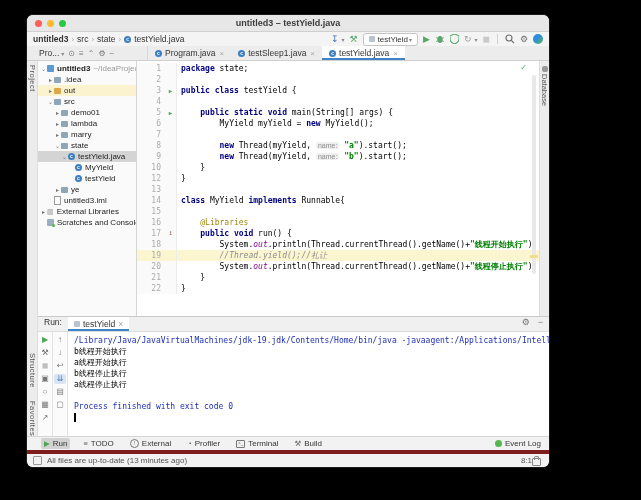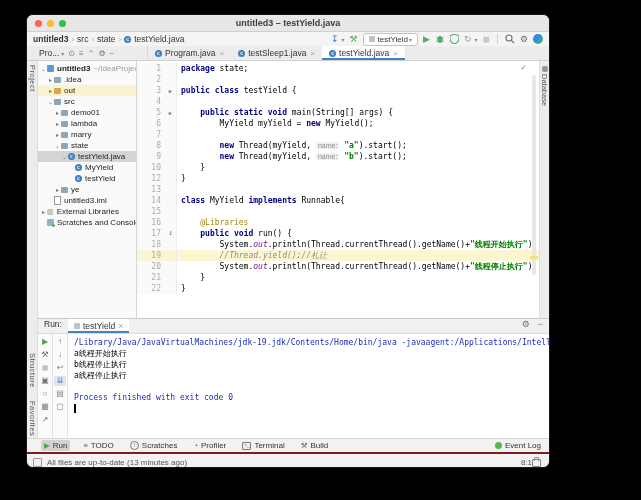--- a/index.html
+++ b/index.html
@@ -110,21 +110,21 @@
   .twbar{height:13px;flex:none;background:#F2F2F2;border-top:1px solid #D6D6D6;display:flex;align-items:center;gap:10px;padding:0 8px 0 14px;font-size:8px;color:#333;}
   .twitem{display:flex;align-items:center;gap:3px;padding:0 3px;height:11px;border-radius:2px;}
   .twitem.active{background:#D2D2D2;}
   .tw-ico{font-size:7.5px;color:#666;}
   .tw-ico.problem{width:7px;height:7px;border:1px solid #777;border-radius:50%;font-size:5px;line-height:7px;text-align:center;}
   .tw-ico.term{border:1px solid #777;font-size:4.5px;padding:0 1px;line-height:6px;border-radius:1px;}
   .eventlog{margin-left:auto;display:flex;align-items:center;gap:3px;}
   .ev-ico{width:7px;height:7px;border-radius:50%;background:#54B84F;}
 
   
-  .statusbar{height:13px;flex:none;background:#F2F2F2;border-top:2px solid #7f1d1d;display:flex;align-items:flex-end;font-size:8px;color:#555;padding:0 8px 0 6px;gap:5px;}
+  .statusbar{height:13px;flex:none;background:#F2F2F2;border-top:4px solid #7f1d1d;display:flex;align-items:center;font-size:8px;color:#555;padding:0 8px 0 6px;gap:5px;}
   .sb-ico{width:7px;height:7px;border:1px solid #999;border-radius:1px;}
   .sb-right{margin-left:auto;display:flex;align-items:center;gap:0;}
   .lock{width:7px;height:6px;border:1px solid #888;border-radius:1px;position:relative;margin-top:2px;}
   .lock::before{content:"";position:absolute;left:1px;top:-3px;width:3px;height:3px;border:1px solid #888;border-bottom:none;border-radius:2px 2px 0 0;}
 
   svg{display:block;}
 </style>
 </head>
 <body>
 
@@ -452,20 +452,21 @@
         <div class="rcol" id="console-controls">
             <span class="rico" style="color: rgb(119, 119, 119);">↑</span>
             <span class="rico" style="color: rgb(119, 119, 119);">↓</span>
             <span class="rico" style="color: rgb(119, 119, 119);">↩</span>
             <span class="rico sel" style="color: rgb(77, 125, 191);">⇊</span>
             <span class="rico" style="color: rgb(119, 119, 119);">▤</span>
             <span class="rico" style="color: rgb(119, 119, 119);">▢</span>
           </div>
         <div class="console" id="console">
             <div class="con-line sys">/Library/Java/JavaVirtualMachines/jdk-19.jdk/Contents/Home/bin/java -javaagent:/Applications/IntelliJ IDEA.app/Contents/lib/idea_rt.jar=49786</div>
+            <div class="con-line std">b线程开始执行</div>
             <div class="con-line std">a线程开始执行</div>
             <div class="con-line std">b线程停止执行</div>
             <div class="con-line std">a线程停止执行</div>
             <div class="con-line std">&nbsp;</div>
             <div class="con-line sys">Process finished with exit code 0</div>
             <div class="con-line std"><span class="cursor"></span></div>
           </div>
       </div>
     </div>
   </div>
@@ -474,21 +475,21 @@
       <span class="twitem active">
         <span class="tw-ico" style="color: rgb(77, 166, 82);">▶</span>
         <span>Run</span>
       </span>
       <span class="twitem">
         <span class="tw-ico">≡</span>
         <span>TODO</span>
       </span>
       <span class="twitem">
         <span class="tw-ico problem">!</span>
-        <span>Scratches</span>
+        <span>External</span>
       </span>
       <span class="twitem">
         <span class="tw-ico">◔</span>
         <span>Profiler</span>
       </span>
       <span class="twitem">
         <span class="tw-ico term">&gt;_</span>
         <span>Terminal</span>
       </span>
       <span class="twitem">

